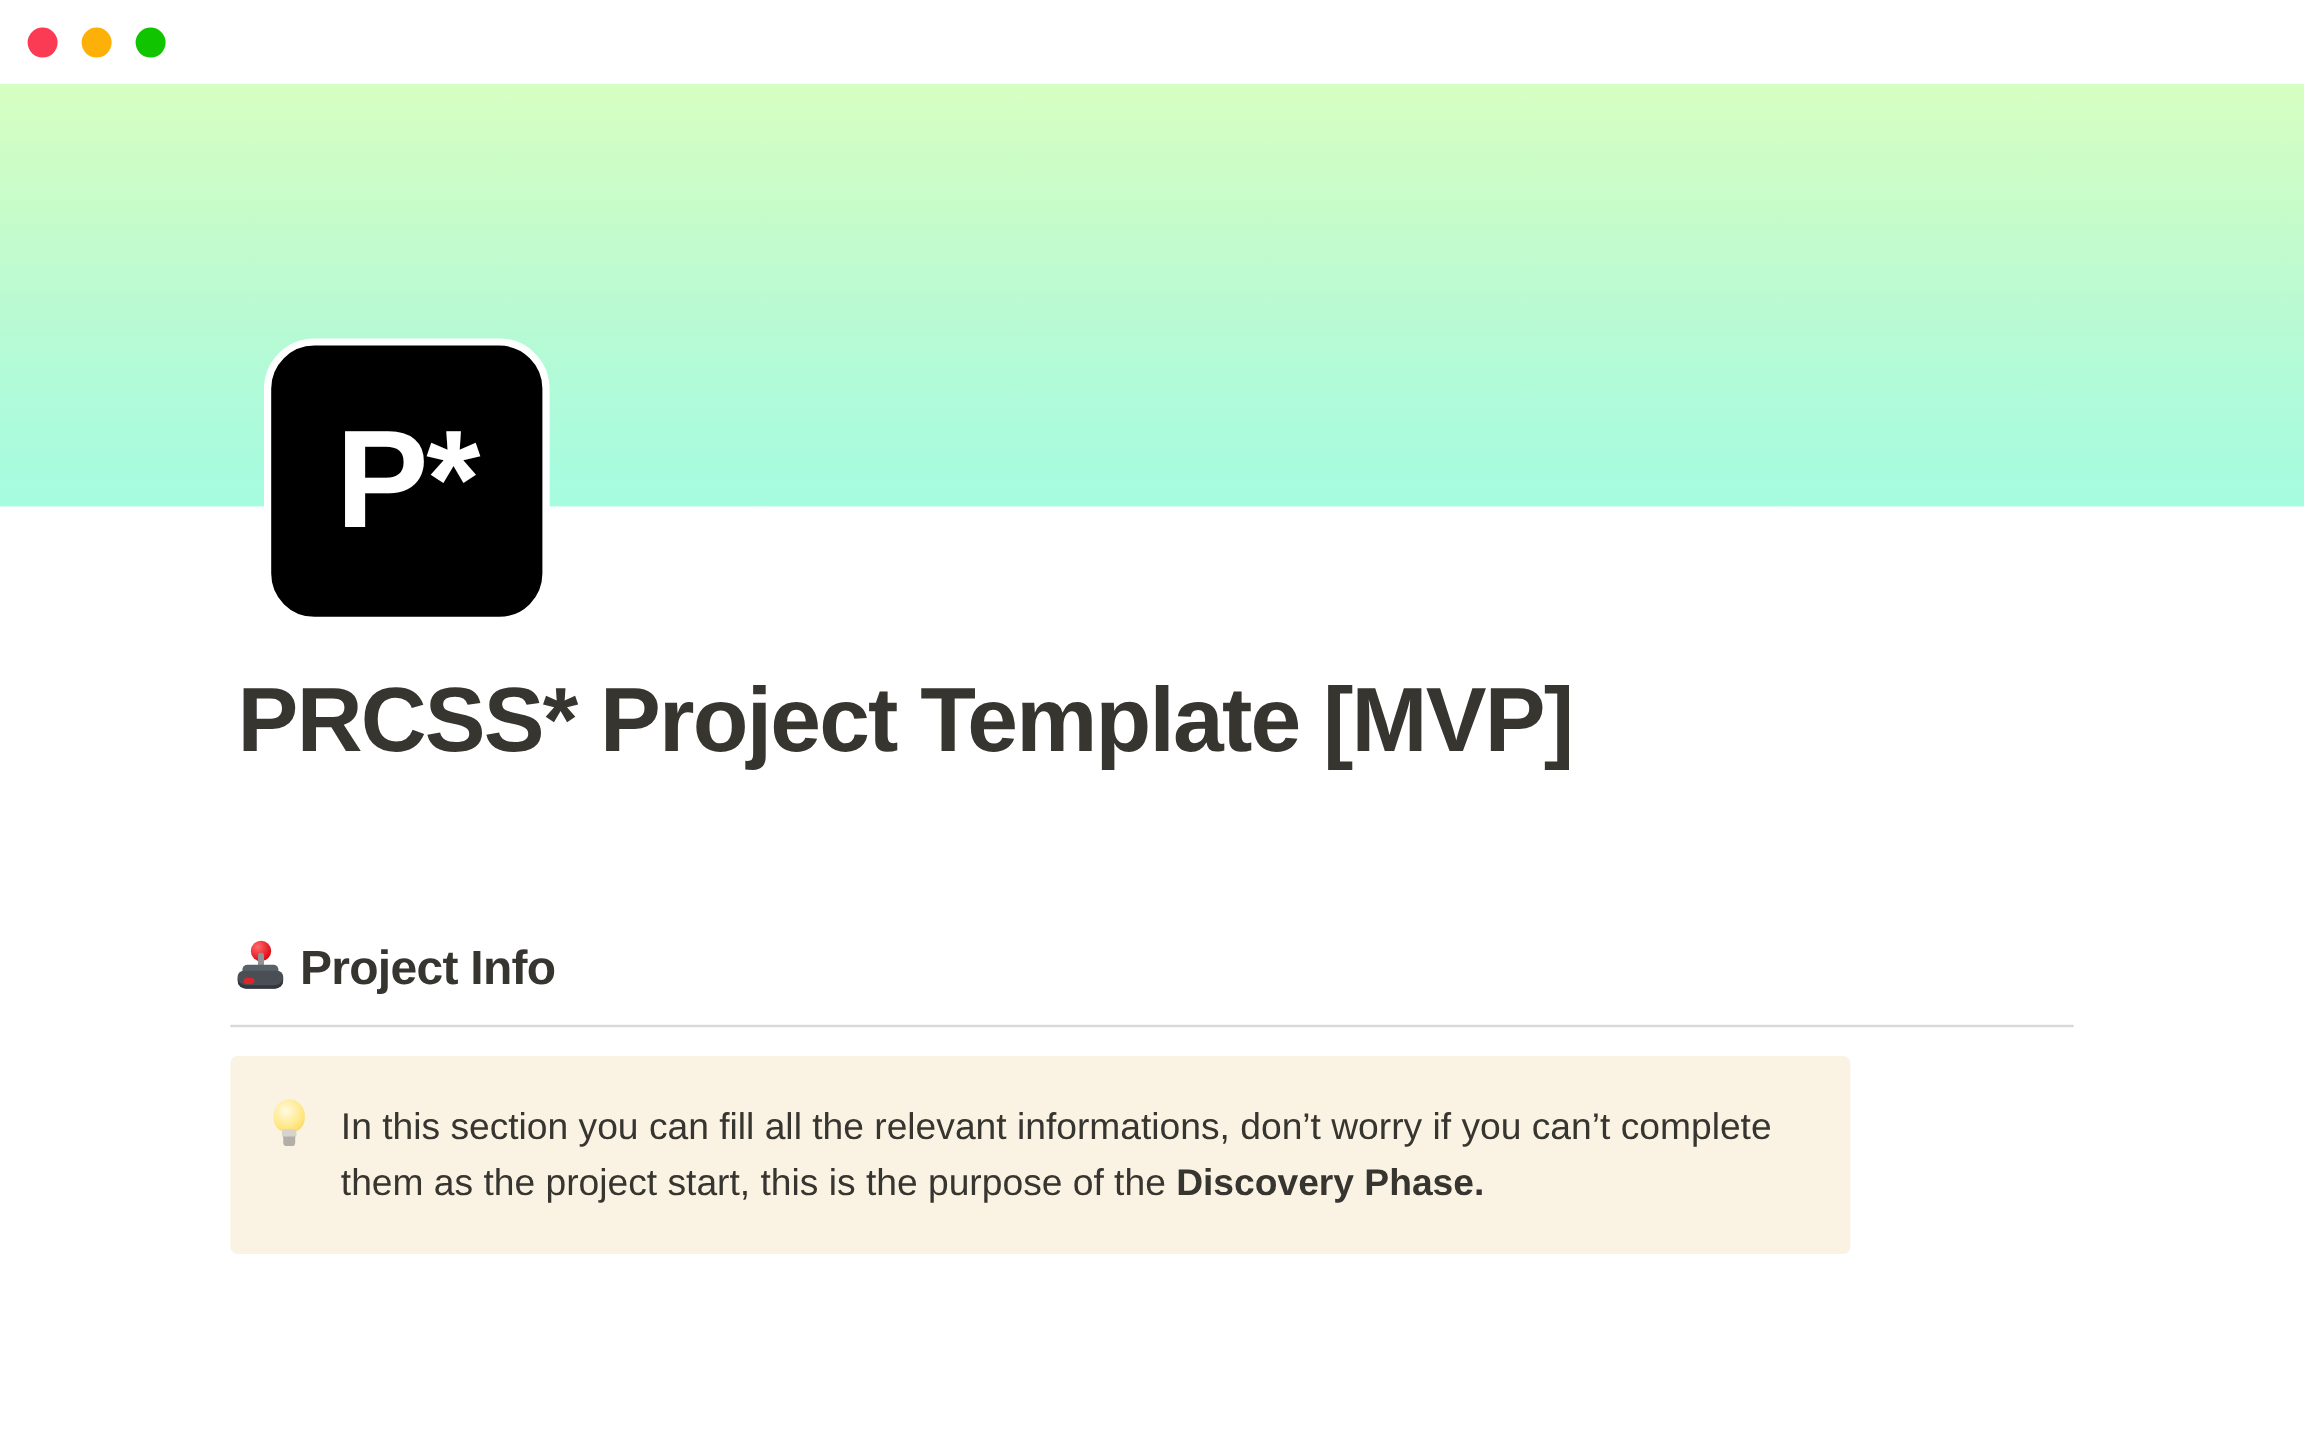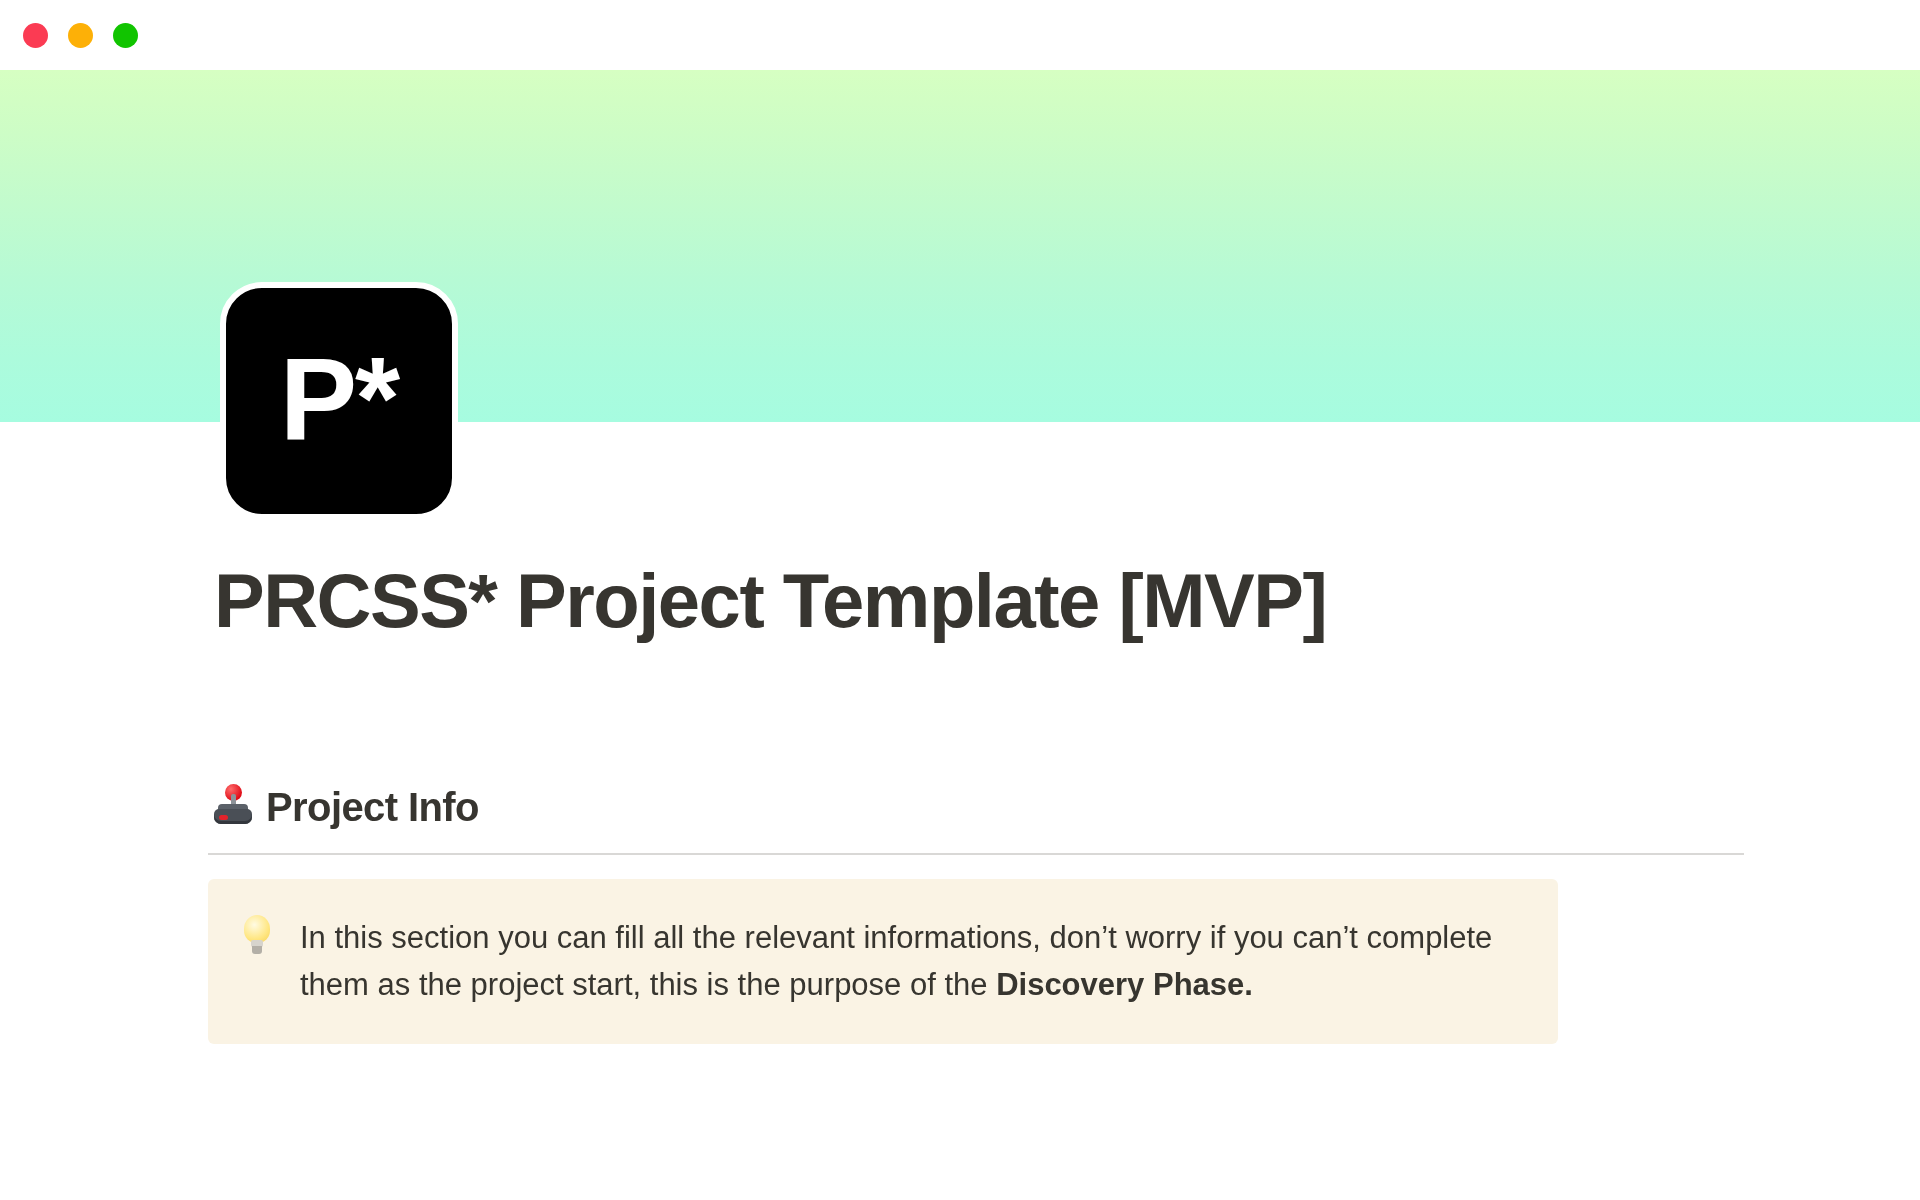--- a/index.html
+++ b/index.html
@@ -85,21 +85,21 @@
     font-size: 116px;
     line-height: 1;
     letter-spacing: -2px;
     transform: translateY(-2px);
     user-select: none;
   }
 
   
   .content {
     position: absolute;
-    left: 208px;
+    left: 192px;
     top: 560px;
     width: 1536px;
   }
 
   .page-title {
     font-family: "Liberation Sans", "DejaVu Sans", sans-serif;
     font-weight: 700;
     font-size: 76px;
     line-height: 1.08;
     letter-spacing: -1.5px;

